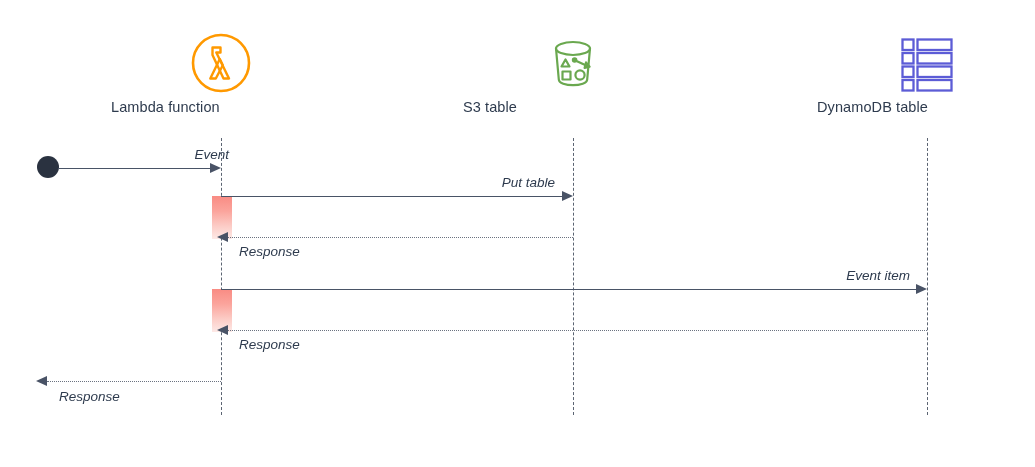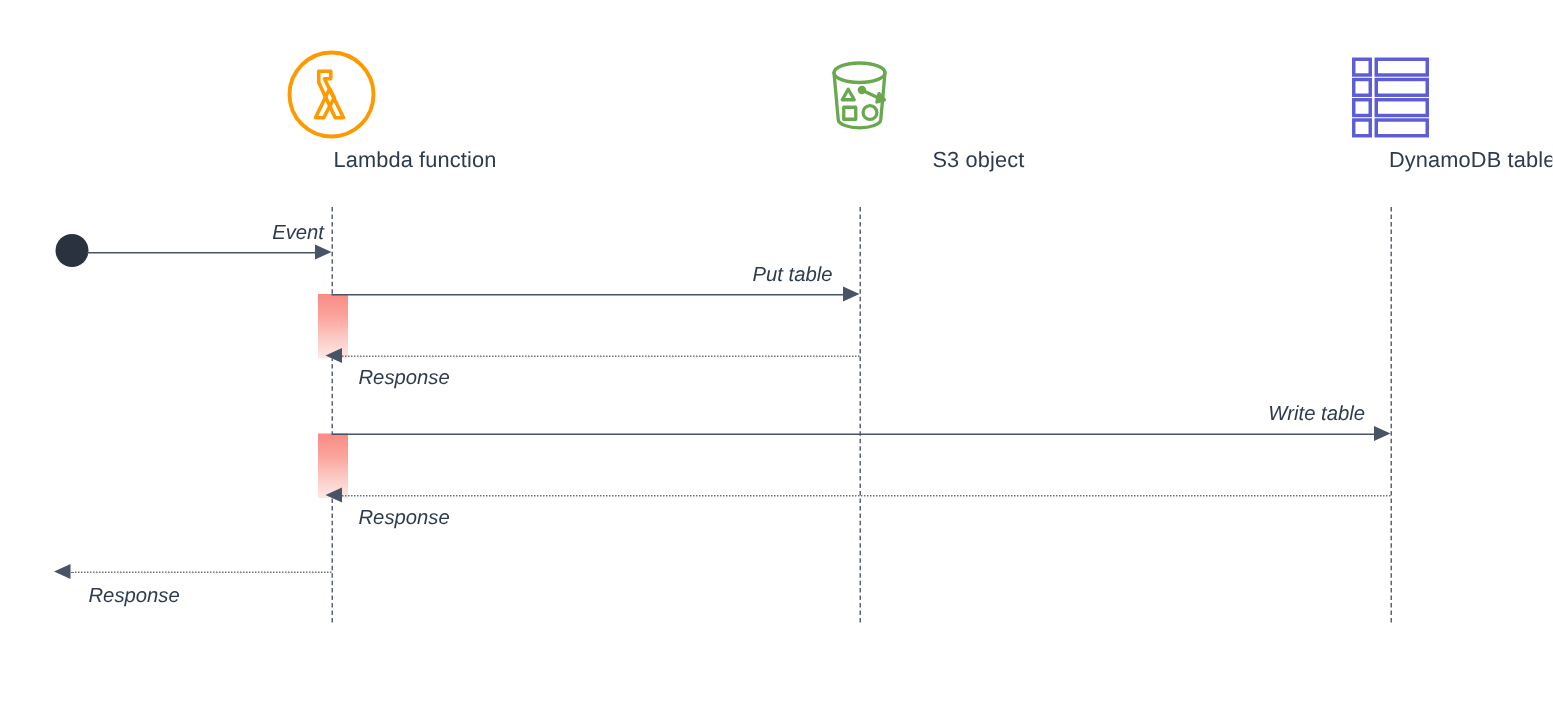--- a/index.html
+++ b/index.html
@@ -15,21 +15,21 @@
     width: 1035px;
     height: 467px;
     background: #ffffff;
     overflow: hidden;
   }
 
   
   .participant {
     position: absolute;
     width: 220px;
-    text-align: right;
+    text-align: left;
   }
   .participant .icon-wrap {
     height: 70px;
     display: flex;
     align-items: center;
     justify-content: center;
   }
   .participant .p-label {
     font-size: 14.5px;
     color: #2e3b4e;
@@ -120,21 +120,21 @@
           <path d="M14 16.5 L16.8 47.5 C16.8 51.0 24.0 53.2 31 53.2 C38 53.2 45.2 51.0 45.2 47.5 L48 16.5"></path>
           <polygon points="23.5,27.5 27.5,34.5 19.5,34.5"></polygon>
           <rect x="20.5" y="39.5" width="8" height="8"></rect>
           <circle cx="38" cy="43.0" r="4.6"></circle>
           <path d="M32.8 28.2 L44.8 33.8"></path>
           <polygon points="44.0,30.4 47.6,34.6 42.6,36.0" fill="#6aa84f"></polygon>
           <circle cx="32.6" cy="28.0" r="1.7" fill="#6aa84f"></circle>
         </g>
       </svg>
     </div>
-    <div class="p-label">S3 object</div>
+    <div class="p-label">S3 table</div>
   </div>
 
   <div class="participant" style="left:817px; top:28px;">
     <div class="icon-wrap">
       <svg width="62" height="62" viewBox="0 0 62 62" aria-hidden="true">
         <g fill="none" stroke="#5c5cd6" stroke-width="2.3">
           <rect x="6.5" y="7.5" width="11" height="10.5"></rect>
           <rect x="21.5" y="7.5" width="34" height="10.5"></rect>
           <rect x="6.5" y="21.0" width="11" height="10.5"></rect>
           <rect x="21.5" y="21.0" width="34" height="10.5"></rect>
@@ -149,37 +149,37 @@
   </div>
 
   <div class="lifeline" style="left:221px; top:138px; height:277px;"></div>
   <div class="lifeline" style="left:573px; top:138px; height:277px;"></div>
   <div class="lifeline" style="left:927px; top:138px; height:277px;"></div>
 
   <div class="start-dot" style="left:37px; top:156px; width:22px; height:22px;"></div>
 
   <div class="msg-line solid" style="left:58px; top:168px; width:158px;"></div>
   <div class="arrow-head right" style="left:210px; top:162.5px;"></div>
-  <div class="msg-label align-right" style="left:56px; top:147px; width:160px;">Event</div>
+  <div class="msg-label align-right" style="left:69px; top:147px; width:160px;">Event</div>
 
   <div class="activation" style="left:212px; top:196px; width:20px; height:43px;"></div>
 
   <div class="msg-line solid" style="left:221px; top:196px; width:347px;"></div>
   <div class="arrow-head right" style="left:562px; top:190.5px;"></div>
   <div class="msg-label align-right" style="left:400px; top:175px; width:155px;">Put table</div>
 
   <div class="msg-line dotted" style="left:228px; top:237px; width:345px;"></div>
   <div class="arrow-head left" style="left:217px; top:231.5px;"></div>
   <div class="msg-label" style="left:239px; top:244px;">Response</div>
 
   <div class="activation" style="left:212px; top:289px; width:20px; height:43px;"></div>
 
   <div class="msg-line solid" style="left:221px; top:289px; width:701px;"></div>
   <div class="arrow-head right" style="left:916px; top:283.5px;"></div>
-  <div class="msg-label align-right" style="left:755px; top:268px; width:155px;">Write table</div>
+  <div class="msg-label align-right" style="left:755px; top:268px; width:155px;">Event item</div>
 
   <div class="msg-line dotted" style="left:228px; top:330px; width:699px;"></div>
   <div class="arrow-head left" style="left:217px; top:324.5px;"></div>
   <div class="msg-label" style="left:239px; top:337px;">Response</div>
 
   <div class="msg-line dotted" style="left:47px; top:381px; width:174px;"></div>
   <div class="arrow-head left" style="left:36px; top:375.5px;"></div>
   <div class="msg-label" style="left:59px; top:389px;">Response</div>
 
 </div>

